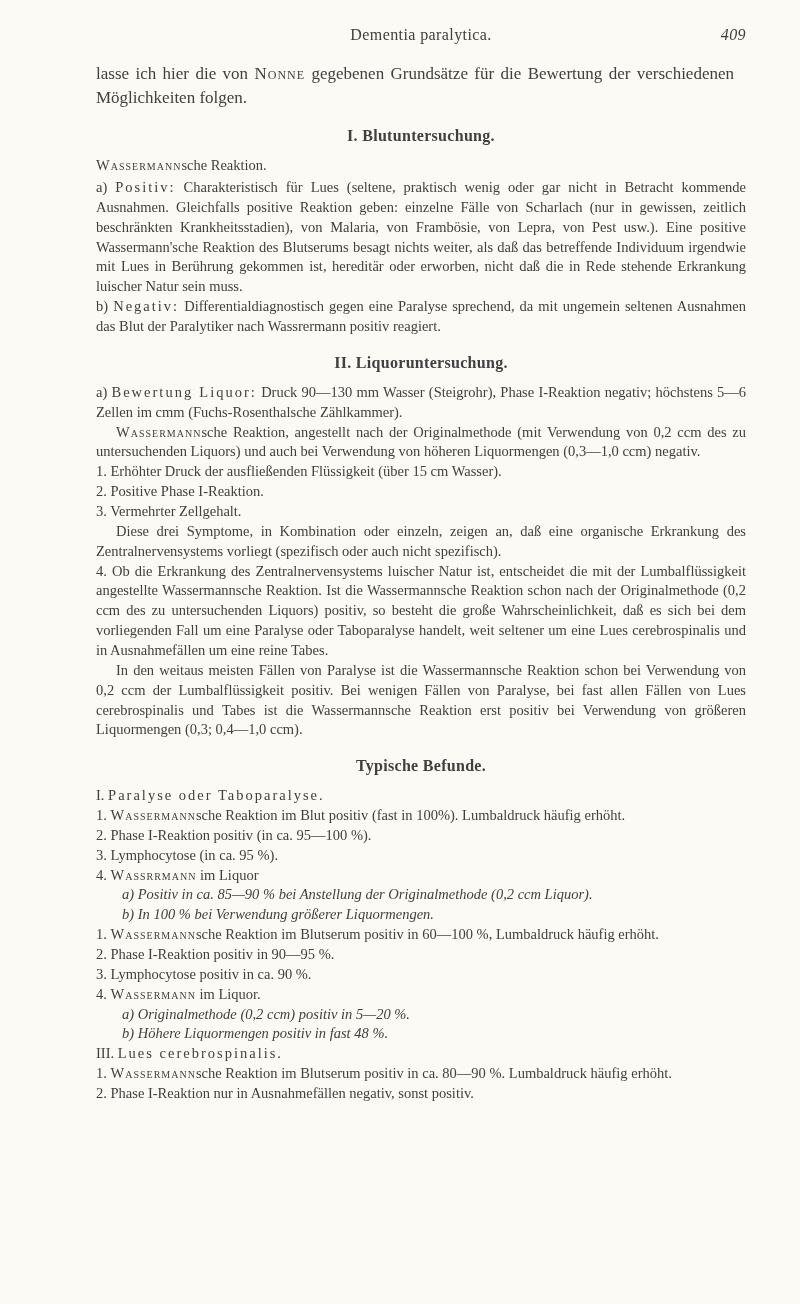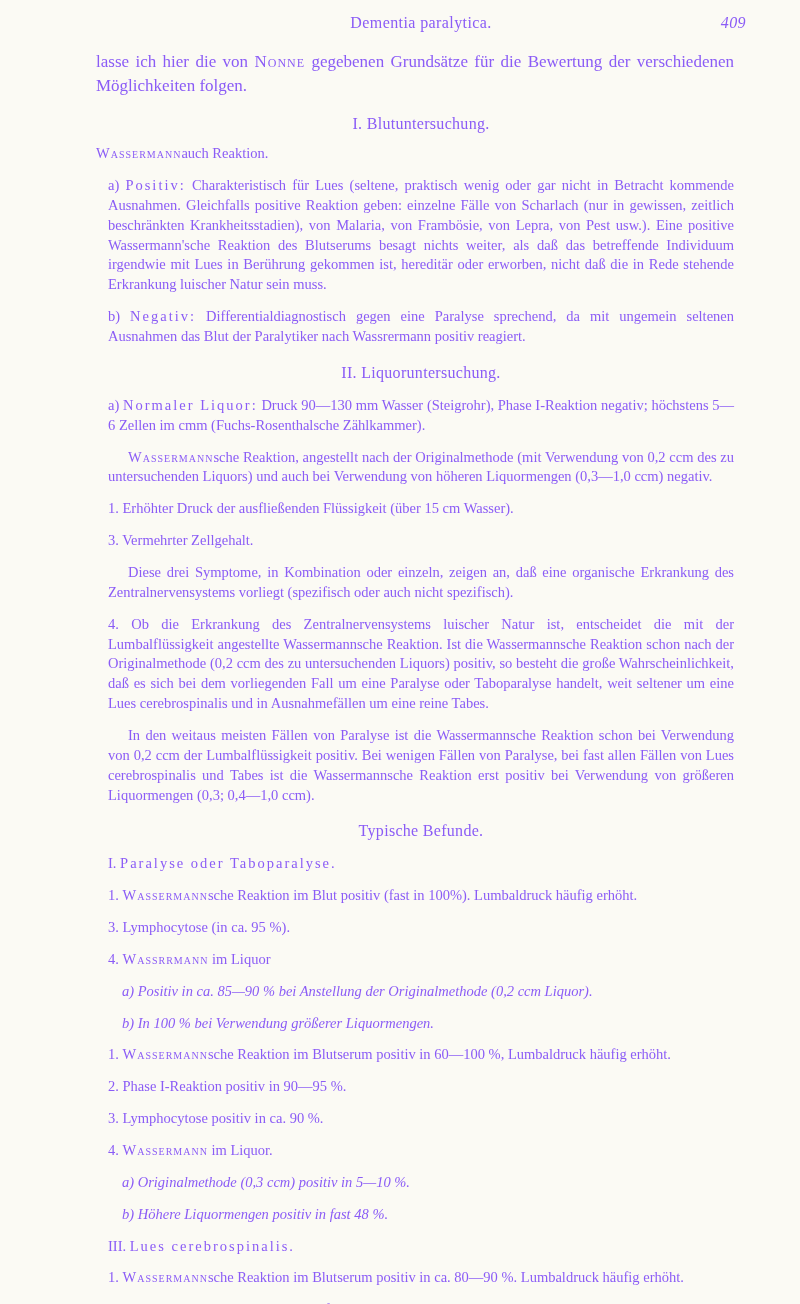--- a/index.html
+++ b/index.html
@@ -4,23 +4,23 @@
 <style>
   * { box-sizing: border-box; }
   html, body { margin: 0; padding: 0; }
   body { background: #d8d5cd; }
 
   .page {
     width: 800px;
     height: 1304px;
     margin: 0 auto;
     background: #fbfaf4;
-    color: #8b5cf6;
+    color: #404040;
     font-family: "Liberation Serif", "DejaVu Serif", serif;
-    padding: 14px 54px 24px 96px;
+    padding: 26px 54px 24px 96px;
     overflow: hidden;
     position: relative;
   }
 
   .running-head {
     display: grid;
     grid-template-columns: 1fr auto 1fr;
     align-items: baseline;
     font-size: 16px;
     margin-bottom: 18px;
@@ -34,29 +34,29 @@
     line-height: 1.42;
     margin: 0 12px 12px 0;
     text-align: justify;
   }
 
   .sc { font-variant: small-caps; letter-spacing: 1px; }
   .g  { letter-spacing: 2px; }
 
   .sec-heading {
     font-size: 16px;
-    font-weight: normal;
+    font-weight: bold;
     text-align: center;
     margin: 15px 0 9px 0;
     letter-spacing: 0.3px;
   }
 
   .petit { font-size: 14.5px; line-height: 1.37; }
 
-  .para { margin: 12px; text-align: justify; }
+  .para { margin: 0; text-align: justify; }
   .subhead { margin: 0 0 2px 0; }
   .p-ind { text-indent: 20px; }
   .sub { margin-left: 26px; font-style: italic; }
 </style>
 </head>
 <body>
 
 <div class="page">
 
   <div class="running-head">
@@ -64,69 +64,71 @@
     <span class="rh-title">Dementia paralytica.</span>
     <span class="rh-page">409</span>
   </div>
 
   <p class="intro"><span>lasse ich hier die von </span><span class="sc">Nonne</span><span> gegebenen Grundsätze für die Bewertung der verschiedenen Möglichkeiten folgen.</span></p>
 
   <div class="petit">
 
     <h2 class="sec-heading">I. Blutuntersuchung.</h2>
 
-    <p class="para subhead"><span class="sc">Wassermann</span><span>auch Reaktion.</span></p>
+    <p class="para subhead"><span class="sc">Wassermann</span><span>sche Reaktion.</span></p>
 
     <p class="para"><span>a)</span> <span class="g">Positiv:</span> <span>Charakteristisch für Lues (seltene, praktisch wenig oder gar nicht in Betracht kommende Ausnahmen. Gleichfalls positive Reaktion geben: einzelne Fälle von Scharlach (nur in gewissen, zeitlich beschränkten Krankheitsstadien), von Malaria, von Frambösie, von Lepra, von Pest usw.). Eine positive Wassermann'sche Reaktion des Blutserums besagt nichts weiter, als daß das betreffende Individuum irgendwie mit Lues in Berührung gekommen ist, hereditär oder erworben, nicht daß die in Rede stehende Erkrankung luischer Natur sein muss.</span></p>
 
     <p class="para"><span>b)</span> <span class="g">Negativ:</span> <span>Differentialdiagnostisch gegen eine Paralyse sprechend, da mit ungemein seltenen Ausnahmen das Blut der Paralytiker nach Wassrermann positiv reagiert.</span></p>
 
     <h2 class="sec-heading">II. Liquoruntersuchung.</h2>
 
-    <p class="para"><span>a)</span> <span class="g">Normaler Liquor:</span> <span>Druck 90—130 mm Wasser (Steigrohr), Phase I-Reaktion negativ; höchstens 5—6 Zellen im cmm (Fuchs-Rosenthalsche Zählkammer).</span></p>
+    <p class="para"><span>a)</span> <span class="g">Bewertung Liquor:</span> <span>Druck 90—130 mm Wasser (Steigrohr), Phase I-Reaktion negativ; höchstens 5—6 Zellen im cmm (Fuchs-Rosenthalsche Zählkammer).</span></p>
 
     <p class="para p-ind"><span class="sc">Wassermann</span><span>sche Reaktion, angestellt nach der Originalmethode (mit Verwendung von 0,2 ccm des zu untersuchenden Liquors) und auch bei Verwendung von höheren Liquormengen (0,3—1,0 ccm) negativ.</span></p>
 
 
     <p class="para"><span>1.</span> <span>Erhöhter Druck der ausfließenden Flüssigkeit (über 15 cm Wasser).</span></p>
 
+    <p class="para"><span>2.</span> <span>Positive Phase I-Reaktion.</span></p>
 
     <p class="para"><span>3.</span> <span>Vermehrter Zellgehalt.</span></p>
 
     <p class="para p-ind">Diese drei Symptome, in Kombination oder einzeln, zeigen an, daß eine organische Erkrankung des Zentralnervensystems vorliegt (spezifisch oder auch nicht spezifisch).</p>
 
     <p class="para"><span>4.</span> <span>Ob die Erkrankung des Zentralnervensystems luischer Natur ist, entscheidet die mit der Lumbalflüssigkeit angestellte Wassermannsche Reaktion. Ist die Wassermannsche Reaktion schon nach der Originalmethode (0,2 ccm des zu untersuchenden Liquors) positiv, so besteht die große Wahrscheinlichkeit, daß es sich bei dem vorliegenden Fall um eine Paralyse oder Taboparalyse handelt, weit seltener um eine Lues cerebrospinalis und in Ausnahmefällen um eine reine Tabes.</span></p>
 
     <p class="para p-ind">In den weitaus meisten Fällen von Paralyse ist die Wassermannsche Reaktion schon bei Verwendung von 0,2 ccm der Lumbalflüssigkeit positiv. Bei wenigen Fällen von Paralyse, bei fast allen Fällen von Lues cerebrospinalis und Tabes ist die Wassermannsche Reaktion erst positiv bei Verwendung von größeren Liquormengen (0,3; 0,4—1,0 ccm).</p>
 
     <h2 class="sec-heading">Typische Befunde.</h2>
 
     <p class="para"><span>I.</span> <span class="g">Paralyse oder Taboparalyse.</span><span></span></p>
 
     <p class="para"><span>1.</span> <span class="sc">Wassermann</span><span>sche Reaktion im Blut positiv (fast in 100%). Lumbaldruck häufig erhöht.</span></p>
 
+    <p class="para"><span>2.</span> <span>Phase I-Reaktion positiv (in ca. 95—100 %).</span></p>
 
     <p class="para"><span>3.</span> <span>Lymphocytose (in ca. 95 %).</span></p>
 
     <p class="para"><span>4.</span> <span class="sc">Wassrrmann</span><span> im Liquor</span></p>
 
     <p class="para sub"><span>a)</span> <span>Positiv in ca. 85—90 % bei Anstellung der Originalmethode (0,2 ccm Liquor).</span></p>
 
     <p class="para sub"><span>b)</span> <span>In 100 % bei Verwendung größerer Liquormengen.</span></p>
 
 
     <p class="para"><span>1.</span> <span class="sc">Wassermann</span><span>sche Reaktion im Blutserum positiv in 60—100 %, Lumbaldruck häufig erhöht.</span></p>
 
     <p class="para"><span>2.</span> <span>Phase I-Reaktion positiv in 90—95 %.</span></p>
 
     <p class="para"><span>3.</span> <span>Lymphocytose positiv in ca. 90 %.</span></p>
 
     <p class="para"><span>4.</span> <span class="sc">Wassermann</span><span> im Liquor.</span></p>
 
-    <p class="para sub"><span>a)</span> <span>Originalmethode (0,3 ccm) positiv in 5—10 %.</span></p>
+    <p class="para sub"><span>a)</span> <span>Originalmethode (0,2 ccm) positiv in 5—20 %.</span></p>
 
     <p class="para sub"><span>b)</span> <span>Höhere Liquormengen positiv in fast 48 %.</span></p>
 
     <p class="para"><span>III.</span> <span class="g">Lues cerebrospinalis.</span><span></span></p>
 
     <p class="para"><span>1.</span> <span class="sc">Wassermann</span><span>sche Reaktion im Blutserum positiv in ca. 80—90 %. Lumbaldruck häufig erhöht.</span></p>
 
     <p class="para"><span>2.</span> <span>Phase I-Reaktion nur in Ausnahmefällen negativ, sonst positiv.</span></p>
 
   </div>

